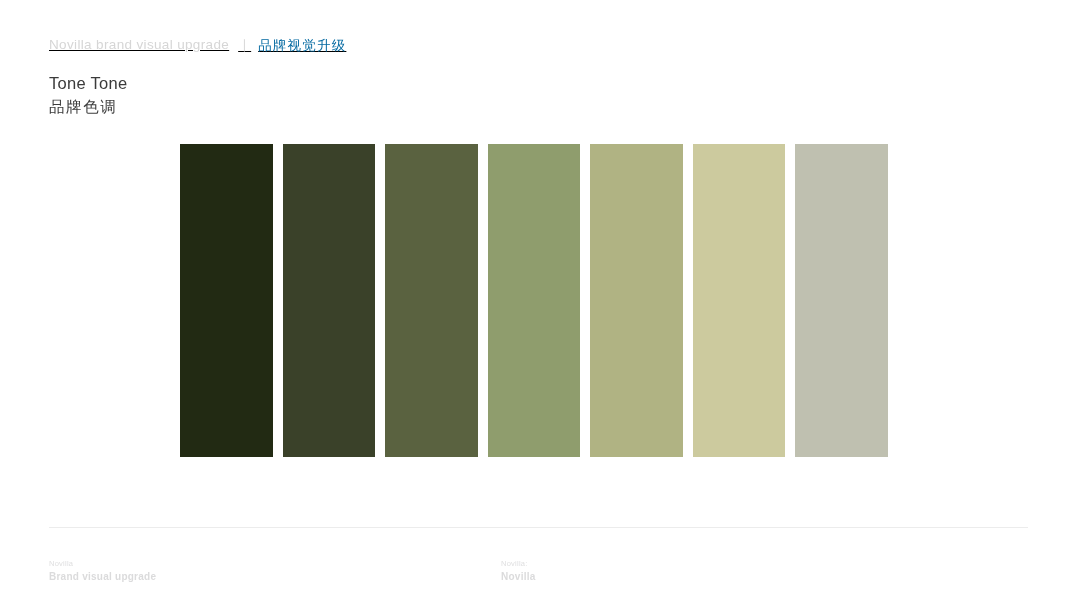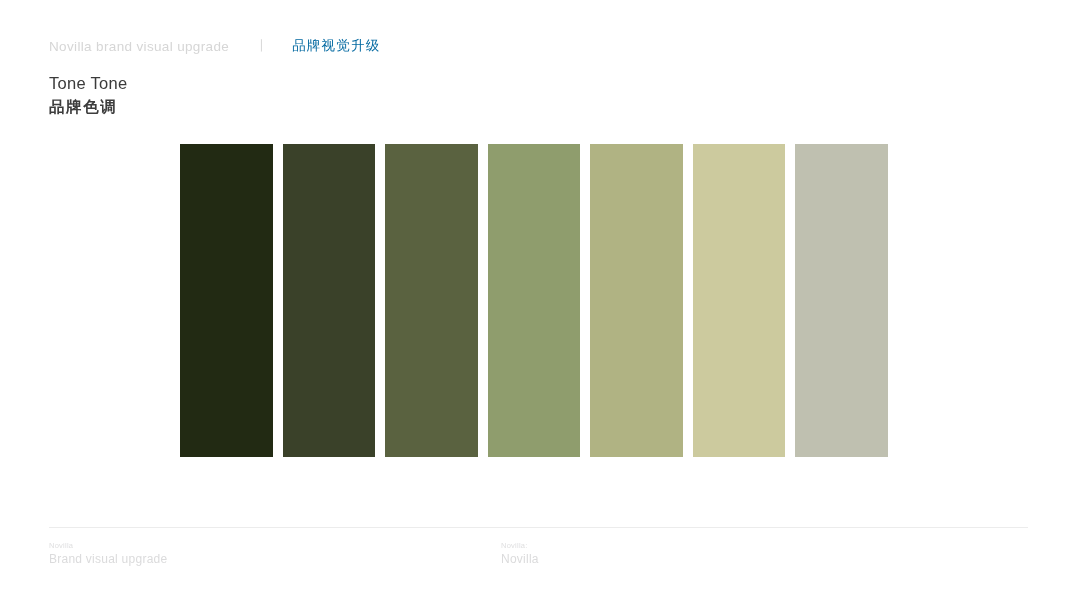--- a/index.html
+++ b/index.html
@@ -20,23 +20,24 @@
     inset: 0;
     background: #ffffff;
   }
 
   
   .eyebrow {
     position: absolute;
     left: 49px;
     top: 37px;
     display: flex;
-    align-items: center;
-    gap: 17px;
+    align-items: flex-start;
+    gap: 0px;
     white-space: nowrap;
+    text-decoration: underline;
   }
   .eyebrow-en {
     font-size: 13.5px;
     letter-spacing: 0.35px;
     color: #d6d6d6;
     font-weight: 400;
   }
   .eyebrow-sep {
     font-size: 13px;
     color: #d9d9d9;
@@ -60,21 +61,21 @@
     font-size: 16.5px;
     letter-spacing: 0.3px;
     color: #3b3b3b;
     font-weight: 400;
     line-height: 22px;
   }
   .title-cn {
     font-size: 15.5px;
     letter-spacing: 1.6px;
     color: #3d3d3d;
-    font-weight: 700;
+    font-weight: 400;
     line-height: 22px;
     margin-top: 2px;
   }
 
   
   .palette {
     position: absolute;
     left: 180px;
     top: 144px;
     width: 708px;
@@ -98,38 +99,39 @@
   }
   .footer {
     position: absolute;
     left: 49px;
     top: 540px;
     width: 979px;
     display: flex;
   }
   .footer-col {
     width: 226px;
+    margin-top: 18px;
   }
   .footer-col:nth-child(1) { width: 226px; }
   .footer-col:nth-child(2) { width: 226px; }
   .footer-col:nth-child(3) { width: 206px; }
   .footer-col:nth-child(4) { width: 200px; }
   .footer-label {
     font-size: 7.5px;
     letter-spacing: 0.25px;
     color: #dededf;
     line-height: 12px;
     font-weight: 400;
   }
   .footer-value {
-    font-size: 12px;
+    font-size: 10px;
     letter-spacing: 0.25px;
     color: #dbdbdc;
     line-height: 12px;
-    font-weight: 400;
+    font-weight: 700;
     margin-top: 1px;
   }
 </style>
 </head>
 <body>
 
 <div class="slide">
 
   <div class="eyebrow">
     <span class="eyebrow-en">Novilla brand visual upgrade</span>

